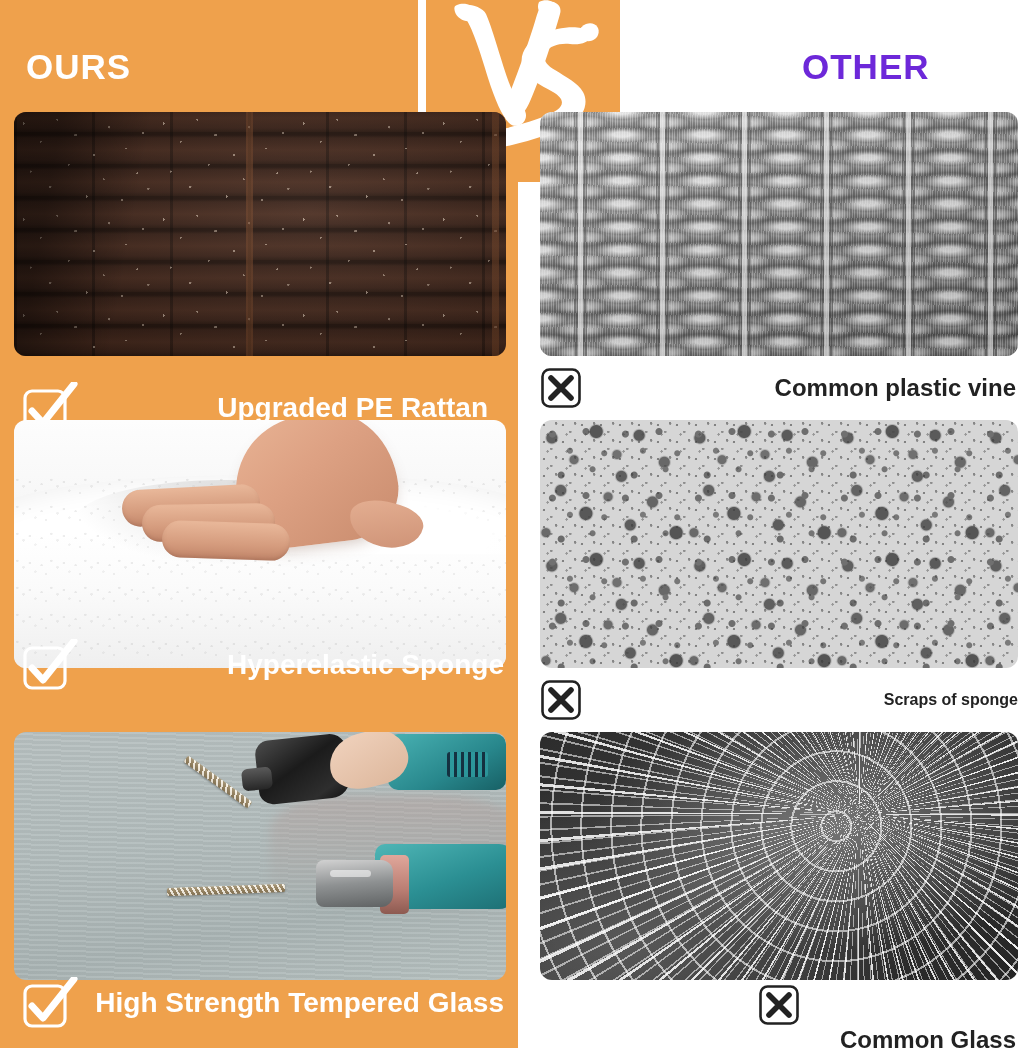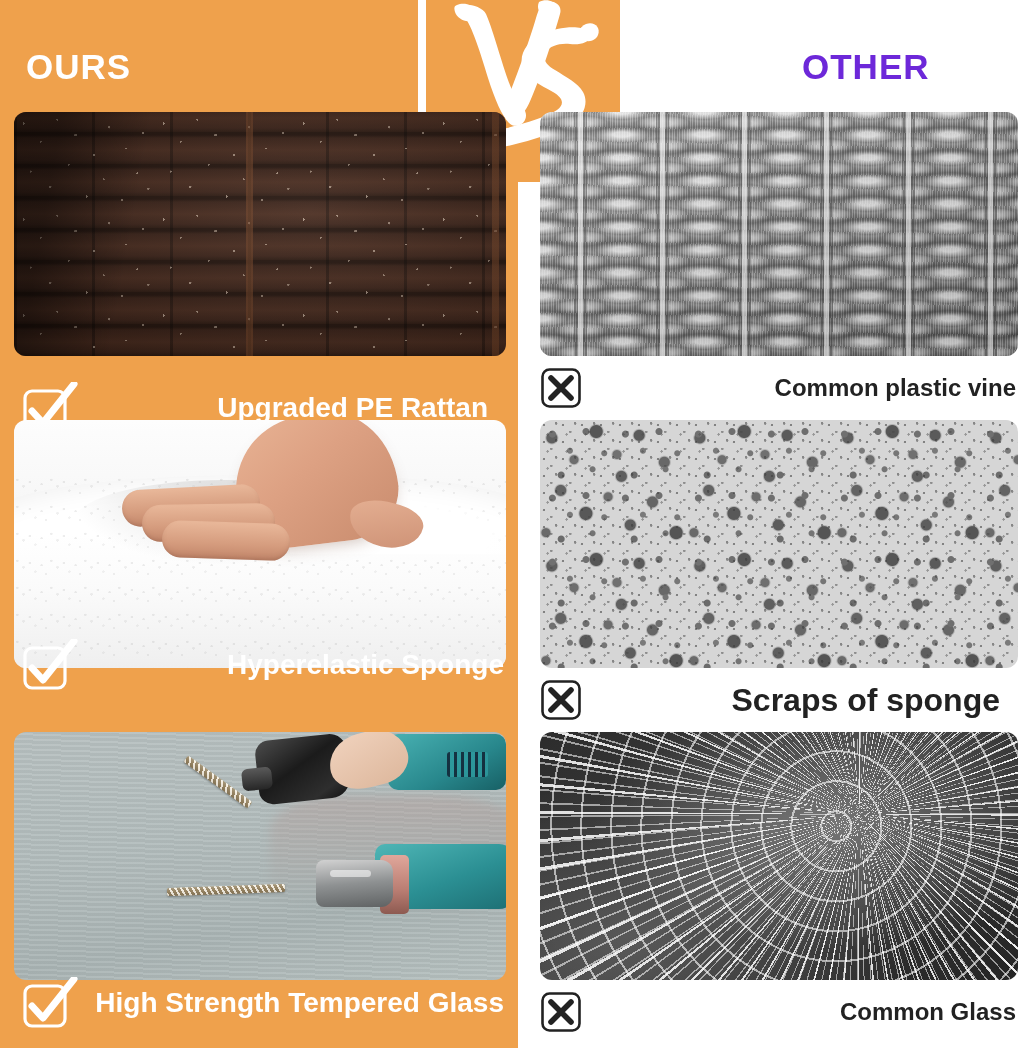--- a/index.html
+++ b/index.html
@@ -369,28 +369,28 @@
   }
   .cap-left  .cap-text { color:#ffffff; }
   .cap-right .cap-text { color:#222222; }
 
   
   .row1-l { top:380px; width:484px; height:56px; }
   .row1-r { top:360px; width:478px; height:56px;gap:15px; }
   .row2-l { top:637px; width:484px; height:56px; }
   .row2-r { top:672px; width:478px; height:56px; }
   .row3-l { top:975px; width:484px; height:56px; }
-  .row3-r { top:984px; width:478px; height:56px; }
+  .row3-r { top:984px; width:478px; height:56px;flex-direction:column; }
 
   .row1-l .cap-text { font-size:28px; margin-left:auto; margin-right:18px; }
   .row2-l .cap-text { font-size:28px; margin-left:auto; margin-right:2px; }
   .row3-l .cap-text { font-size:28px; margin-left:auto; margin-right:2px; }
 
   .row1-r .cap-text { font-size:24px; margin-left:auto; margin-right:2px; }
-  .row2-r .cap-text { font-size:32px; margin-left:auto; margin-right:18px; }
+  .row2-r .cap-text { font-size:16px; margin-left:auto; margin-right:0; }
   .row3-r .cap-text { font-size:24px; margin-left:auto; margin-right:2px; }
 </style>
 </head>
 <body>
 
 <div id="page">
 
   <div class="col-left-bg"></div>
   <div class="col-right-bg"></div>
 

